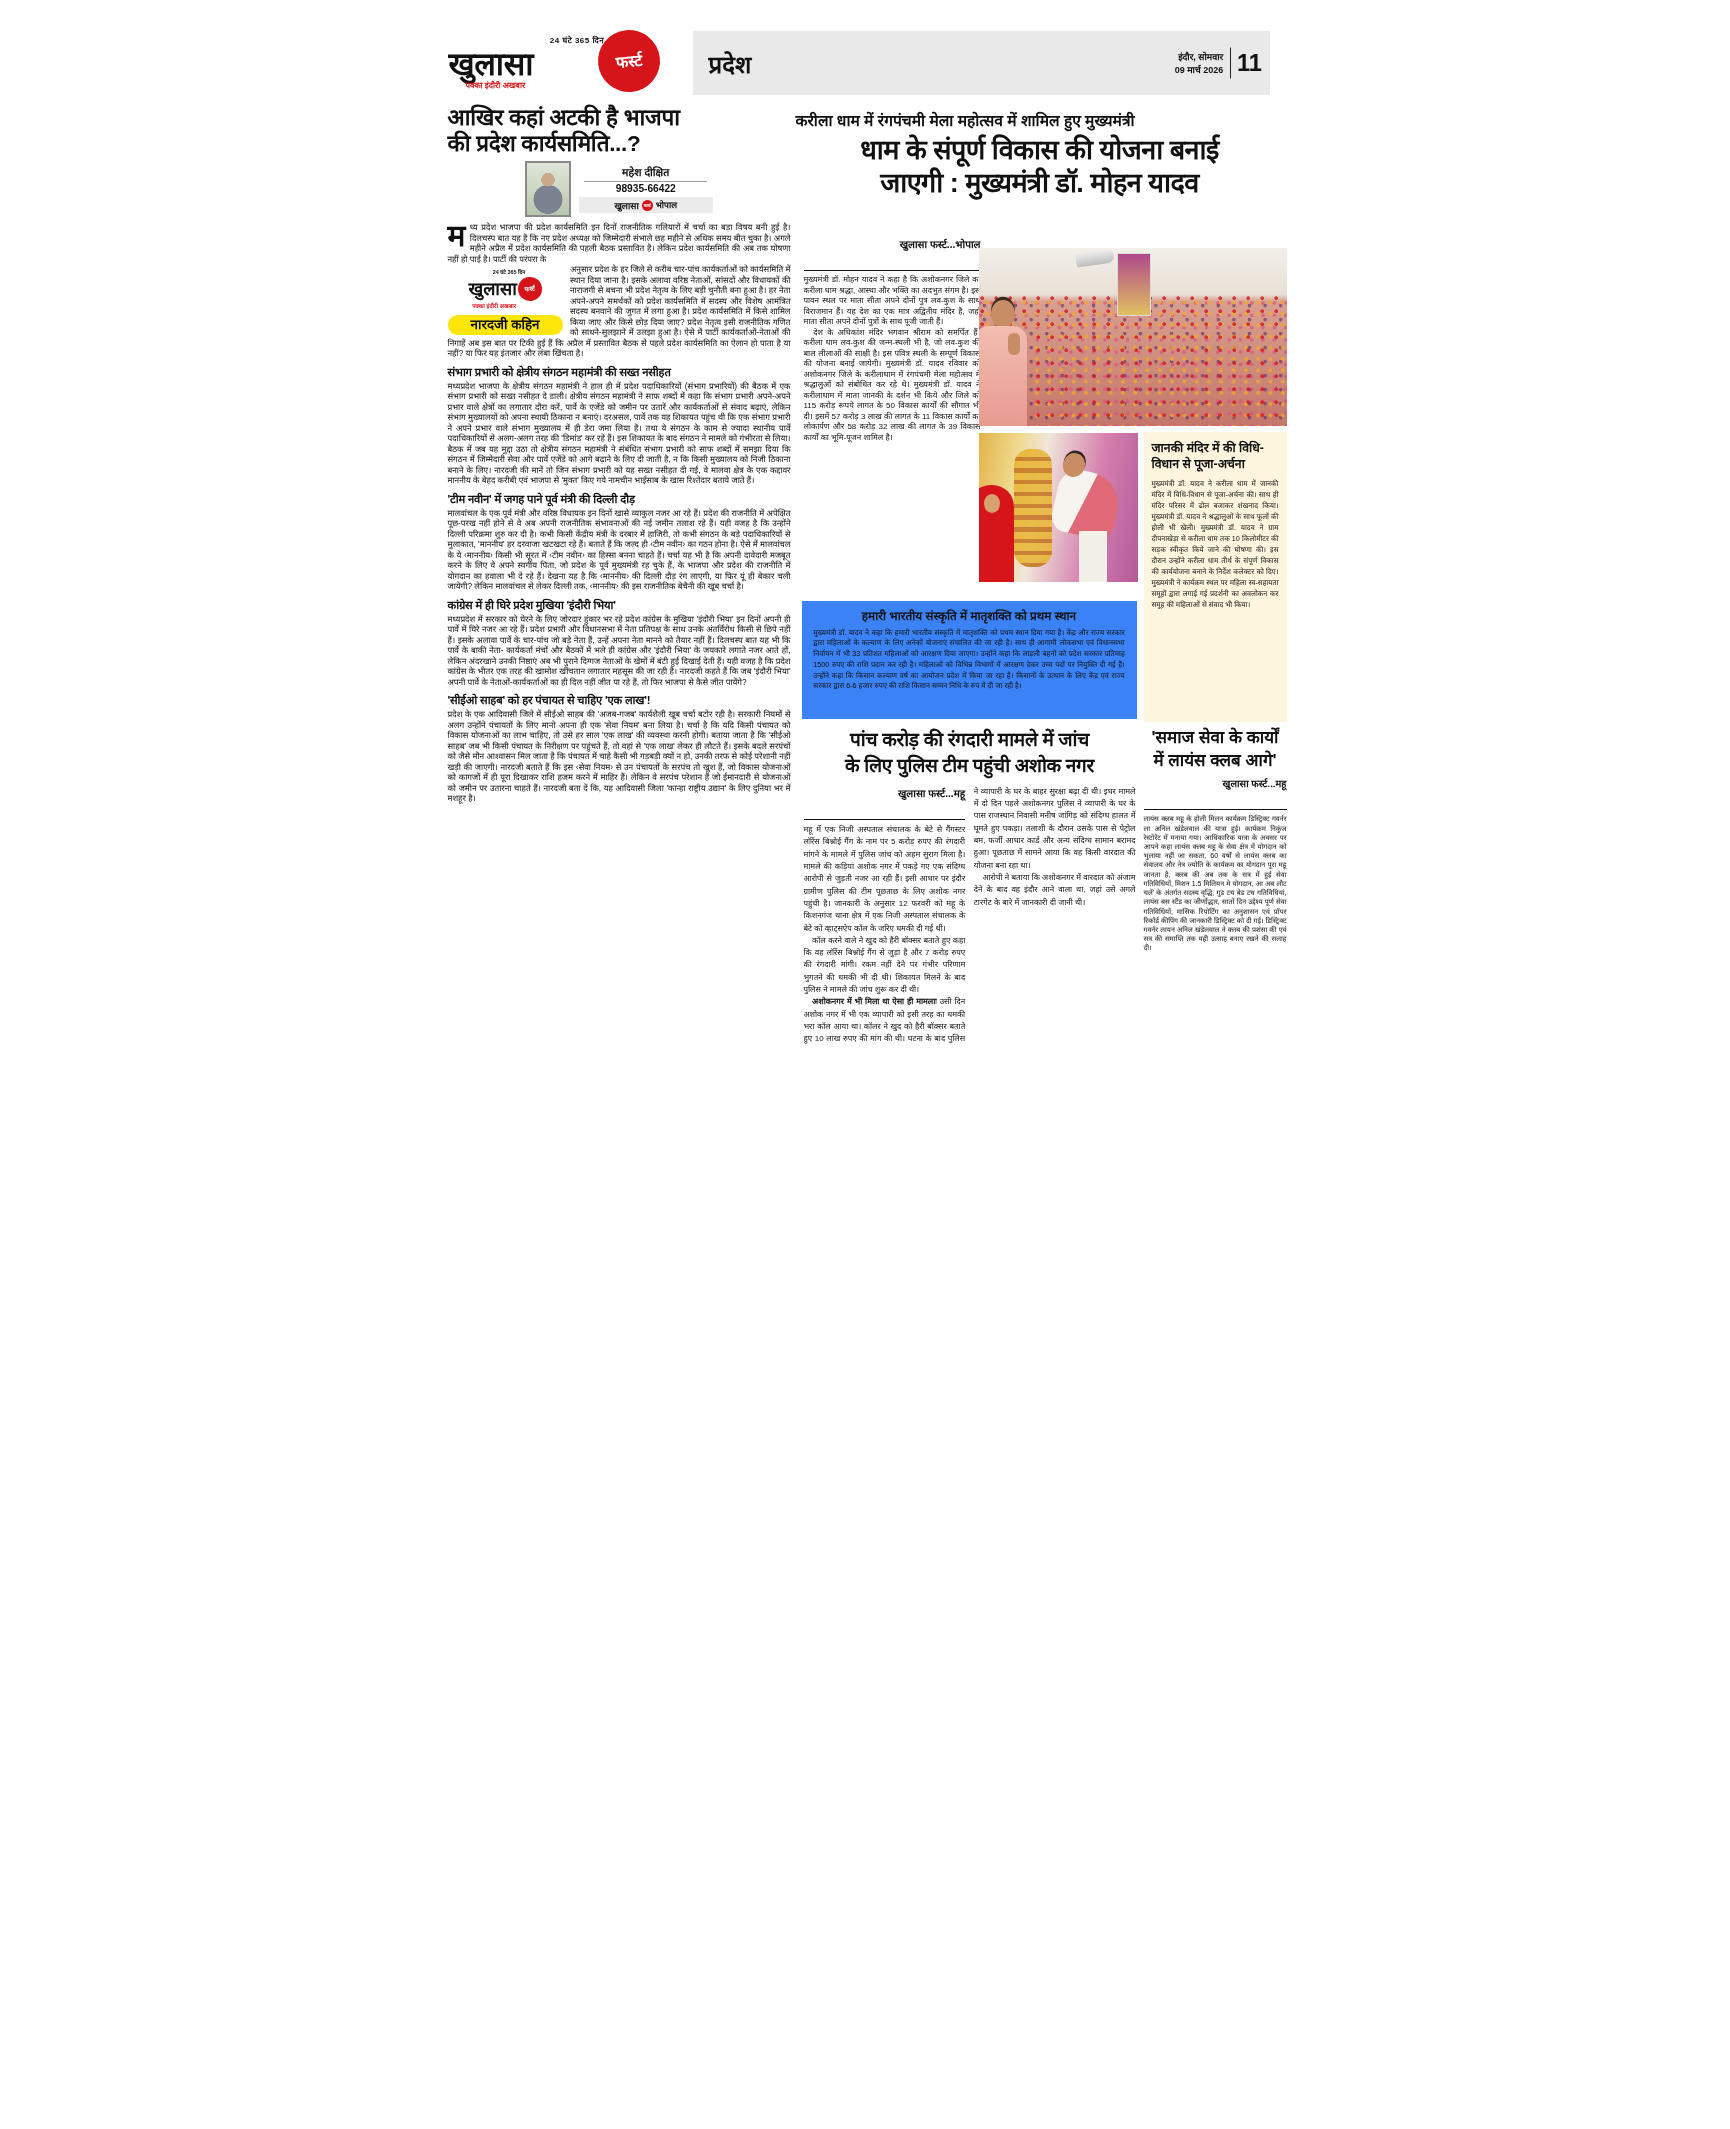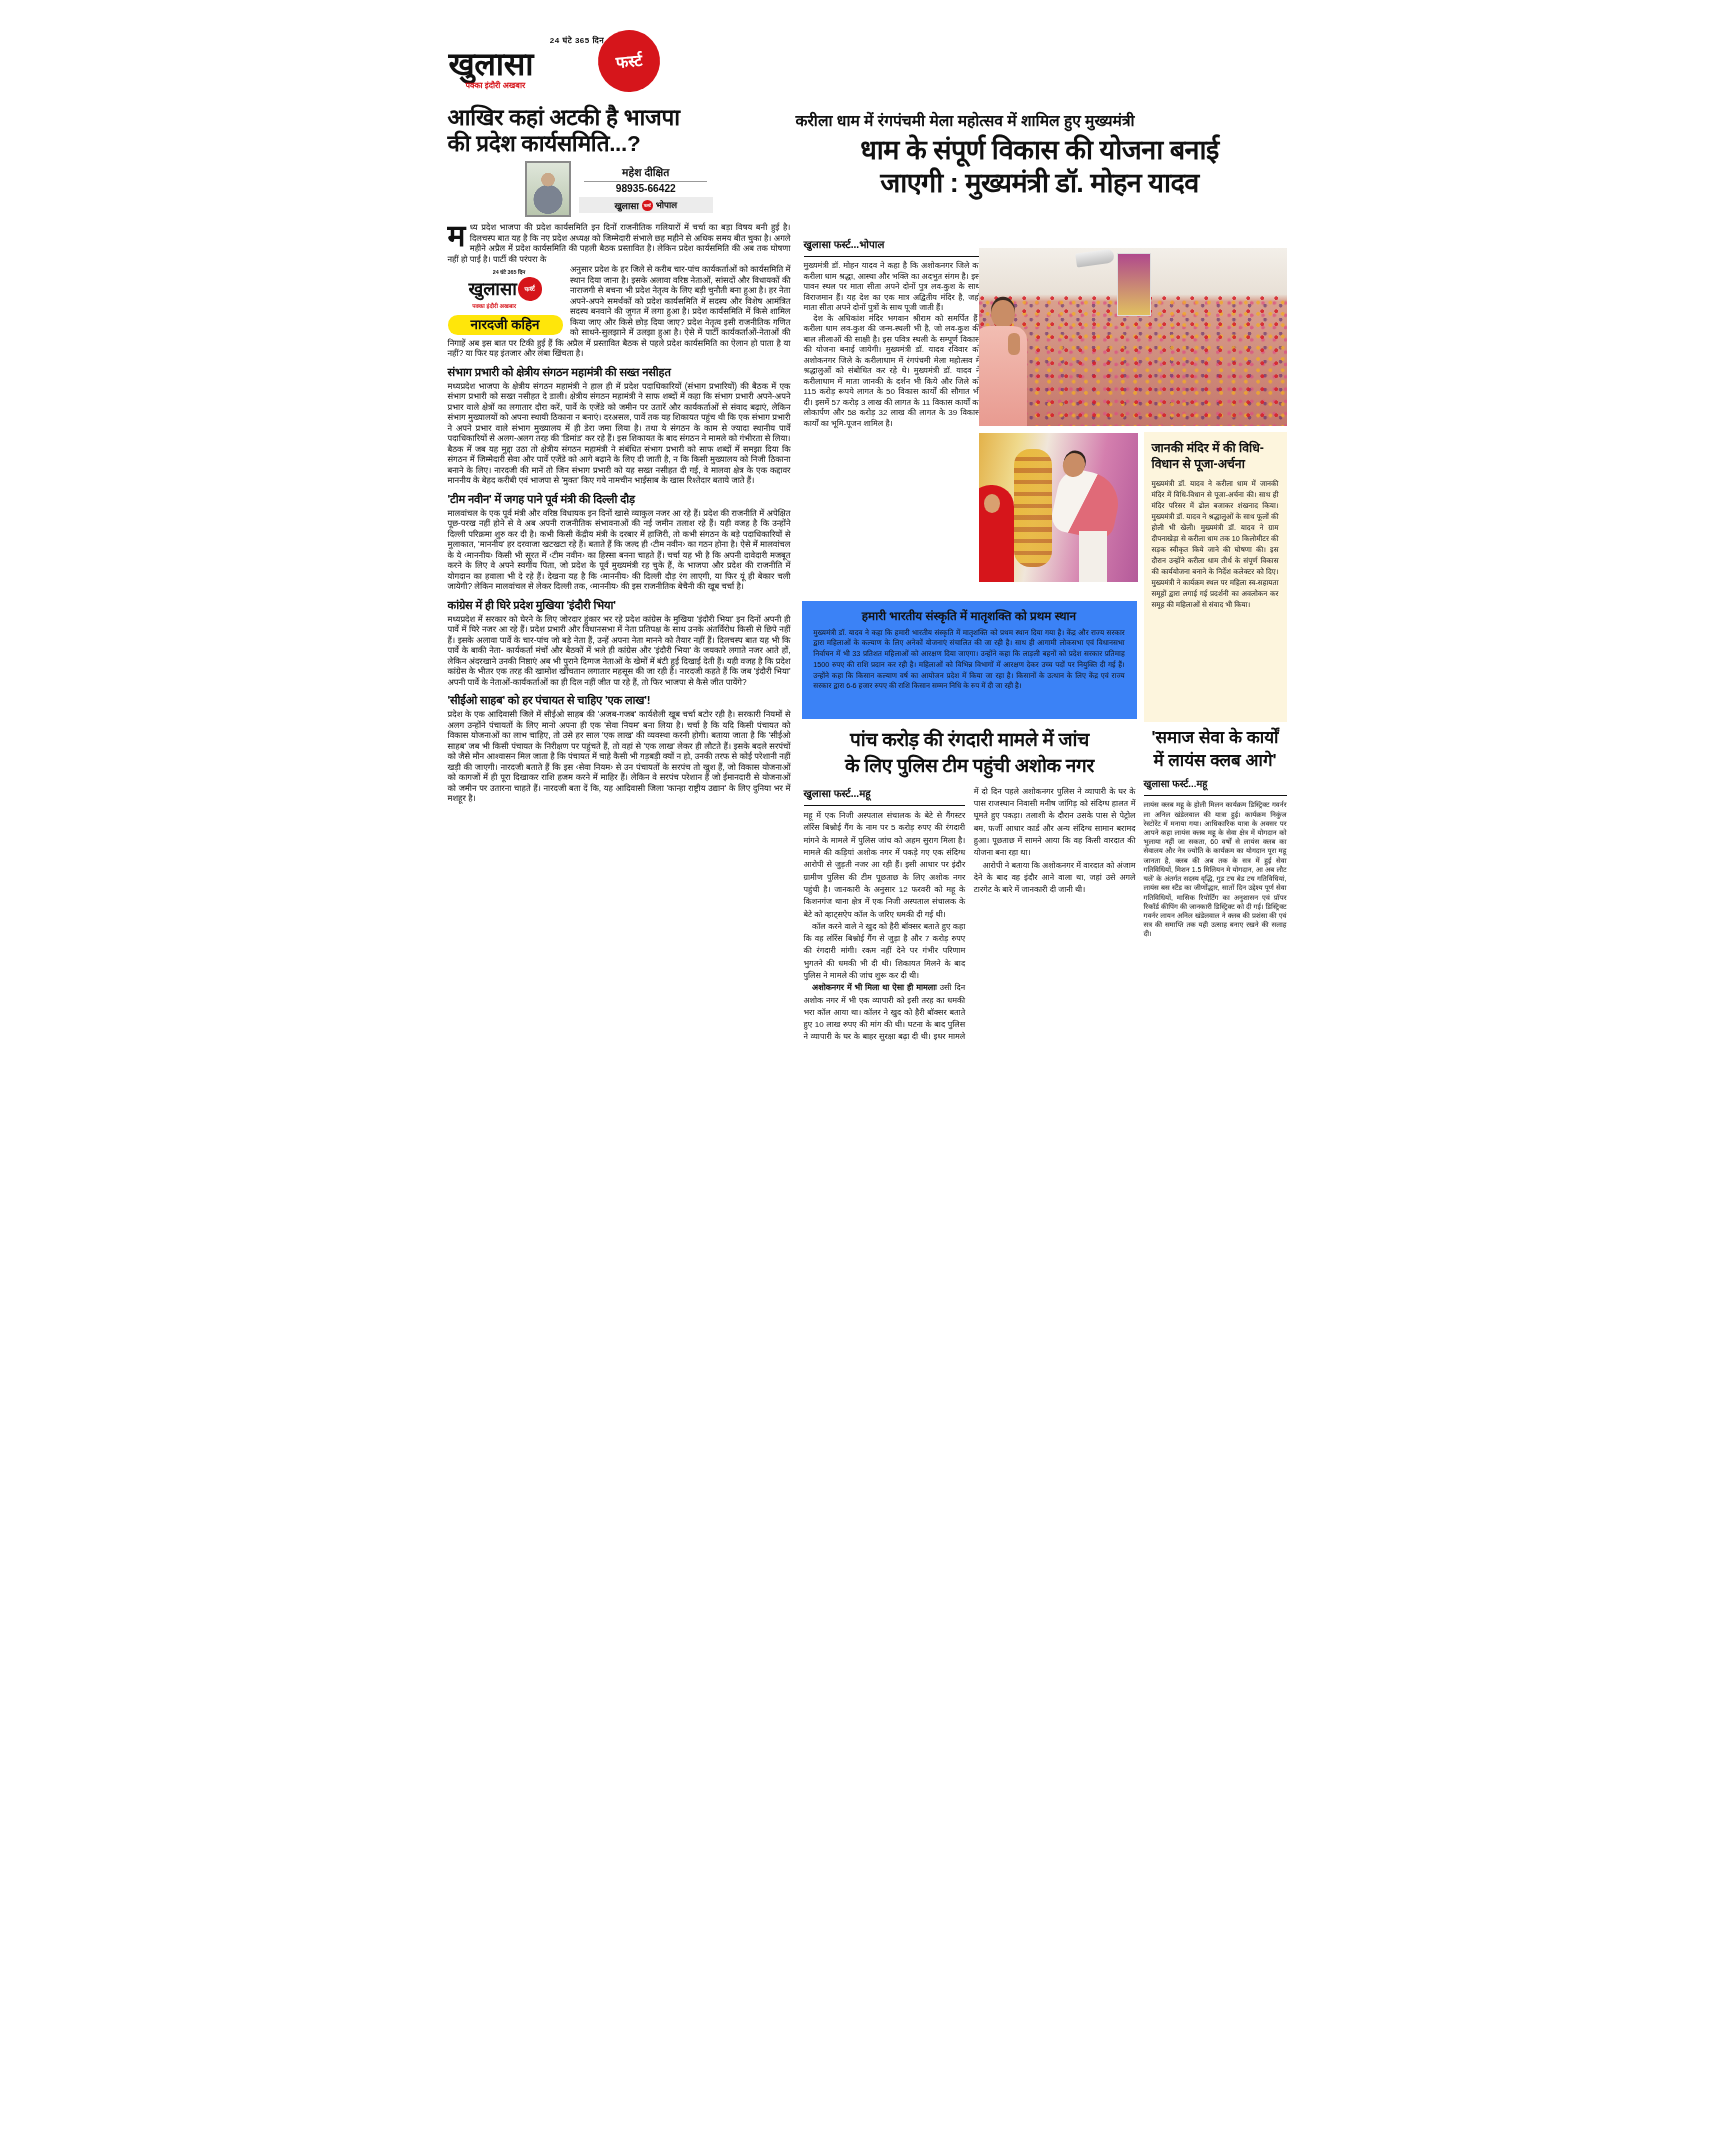--- a/index.html
+++ b/index.html
@@ -44,21 +44,21 @@
   .i-tag { display:block; font-size:5.4px; font-weight:800; margin-left:32px; width:59px; text-align:center; }
   .i-row { display:flex; align-items:center; justify-content:center; gap:1.1px; }
   .i-word { font-size:18px; font-weight:900; }
   .i-circle { width:23.6px; height:23.6px; border-radius:50%; background:#d6151b; color:#fff; font-size:6.4px; font-weight:900; display:inline-flex; align-items:center; justify-content:center; transform:rotate(-6deg); }
   .i-sub { display:block; font-size:5.9px; font-weight:800; color:#d6151b; margin-left:-21.5px; }
   .inset-pill { display:block; margin-top:4.3px; background:#ffe60a; border-radius:9.7px; text-align:center; font-size:13.4px; font-weight:900; padding:4.3px 2.1px; }
 
   
   .kicker { position:absolute; left:363px; top:109px; width:491px; text-align:left; font-size:15.6px; font-weight:700; }
   .mh { position:absolute; left:358px; top:134px; width:498px; text-align:center; font-size:27px; line-height:1.24; font-weight:900; letter-spacing:-0.5px; }
-  .byline { text-align:left; font-size:10.2px; font-weight:900; border-bottom:1.1px solid #111; padding-bottom:5px; margin-bottom:4.3px; }
+  .byline { text-align:right; font-size:10.2px; font-weight:900; border-bottom:1.1px solid #111; padding-bottom:19px; margin-bottom:4.3px; }
   .mcol { position:absolute; left:371px; top:237px; width:177px; }
   .mbody { font-size:8px; line-height:10.5px; text-align:justify; }
   .mbody + .mbody { text-indent:9.7px; }
 
   
   .photo1 { position:absolute; left:546px; top:248px; width:308px; height:178px; overflow:hidden;
     background:linear-gradient(#f3efe9 0%, #e8e0d6 26%, #d9a08e 30%, #c4766a 100%); }
   .p1-crowd { position:absolute; left:0; top:47px; width:100%; height:131px;
     background-image:
       radial-gradient(circle at 3.2px 3.2px, rgba(214,30,40,.85) 1.6px, transparent 2.1px),
@@ -107,20 +107,31 @@
 <body>
 
 <div class="page">
 
   <div>
     <div class="m-tagline">24 घंटे 365 दिन</div>
     <div class="m-word">खुलासा</div>
     <div class="m-circle">फर्स्ट</div>
     <div class="m-sub">पक्का इंदौरी अखबार</div>
   </div>
+  <div class="band">
+    <div class="band-section">प्रदेश</div>
+    <div class="band-right">
+      <div class="band-date">
+        <div>इंदौर, सोमवार</div>
+        <div>09 मार्च 2026</div>
+      </div>
+      <div class="band-div"></div>
+      <div class="band-page">11</div>
+    </div>
+  </div>
 
   <div class="la">
     <div class="la-h1">
       <span style="display:block">आखिर कहां अटकी है भाजपा</span>
       <span style="display:block">की प्रदेश कार्यसमिति...?</span>
     </div>
     <div class="la-author">
       <div class="la-photo"></div>
       <div class="la-aud">
         <div class="la-name">महेश दीक्षित</div>

